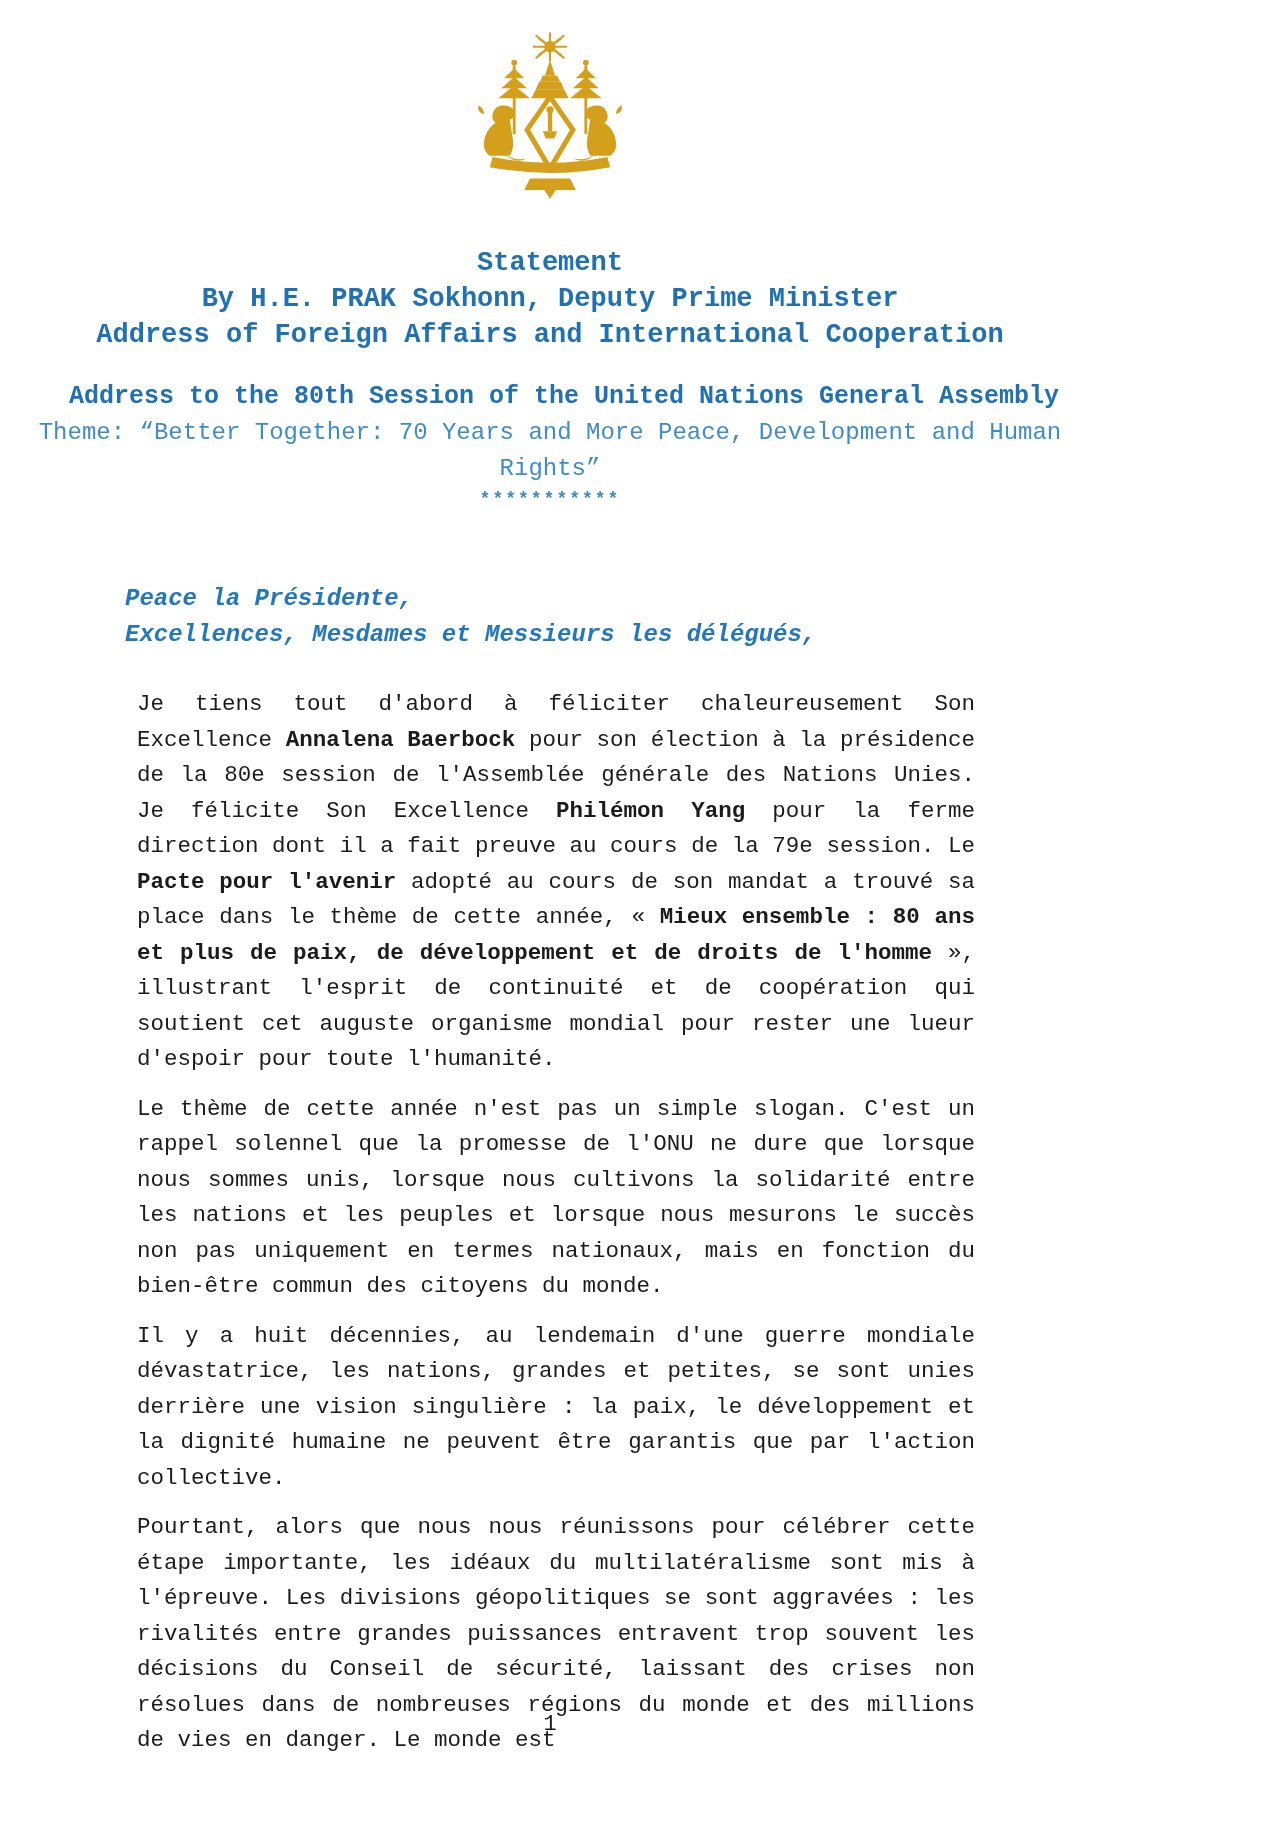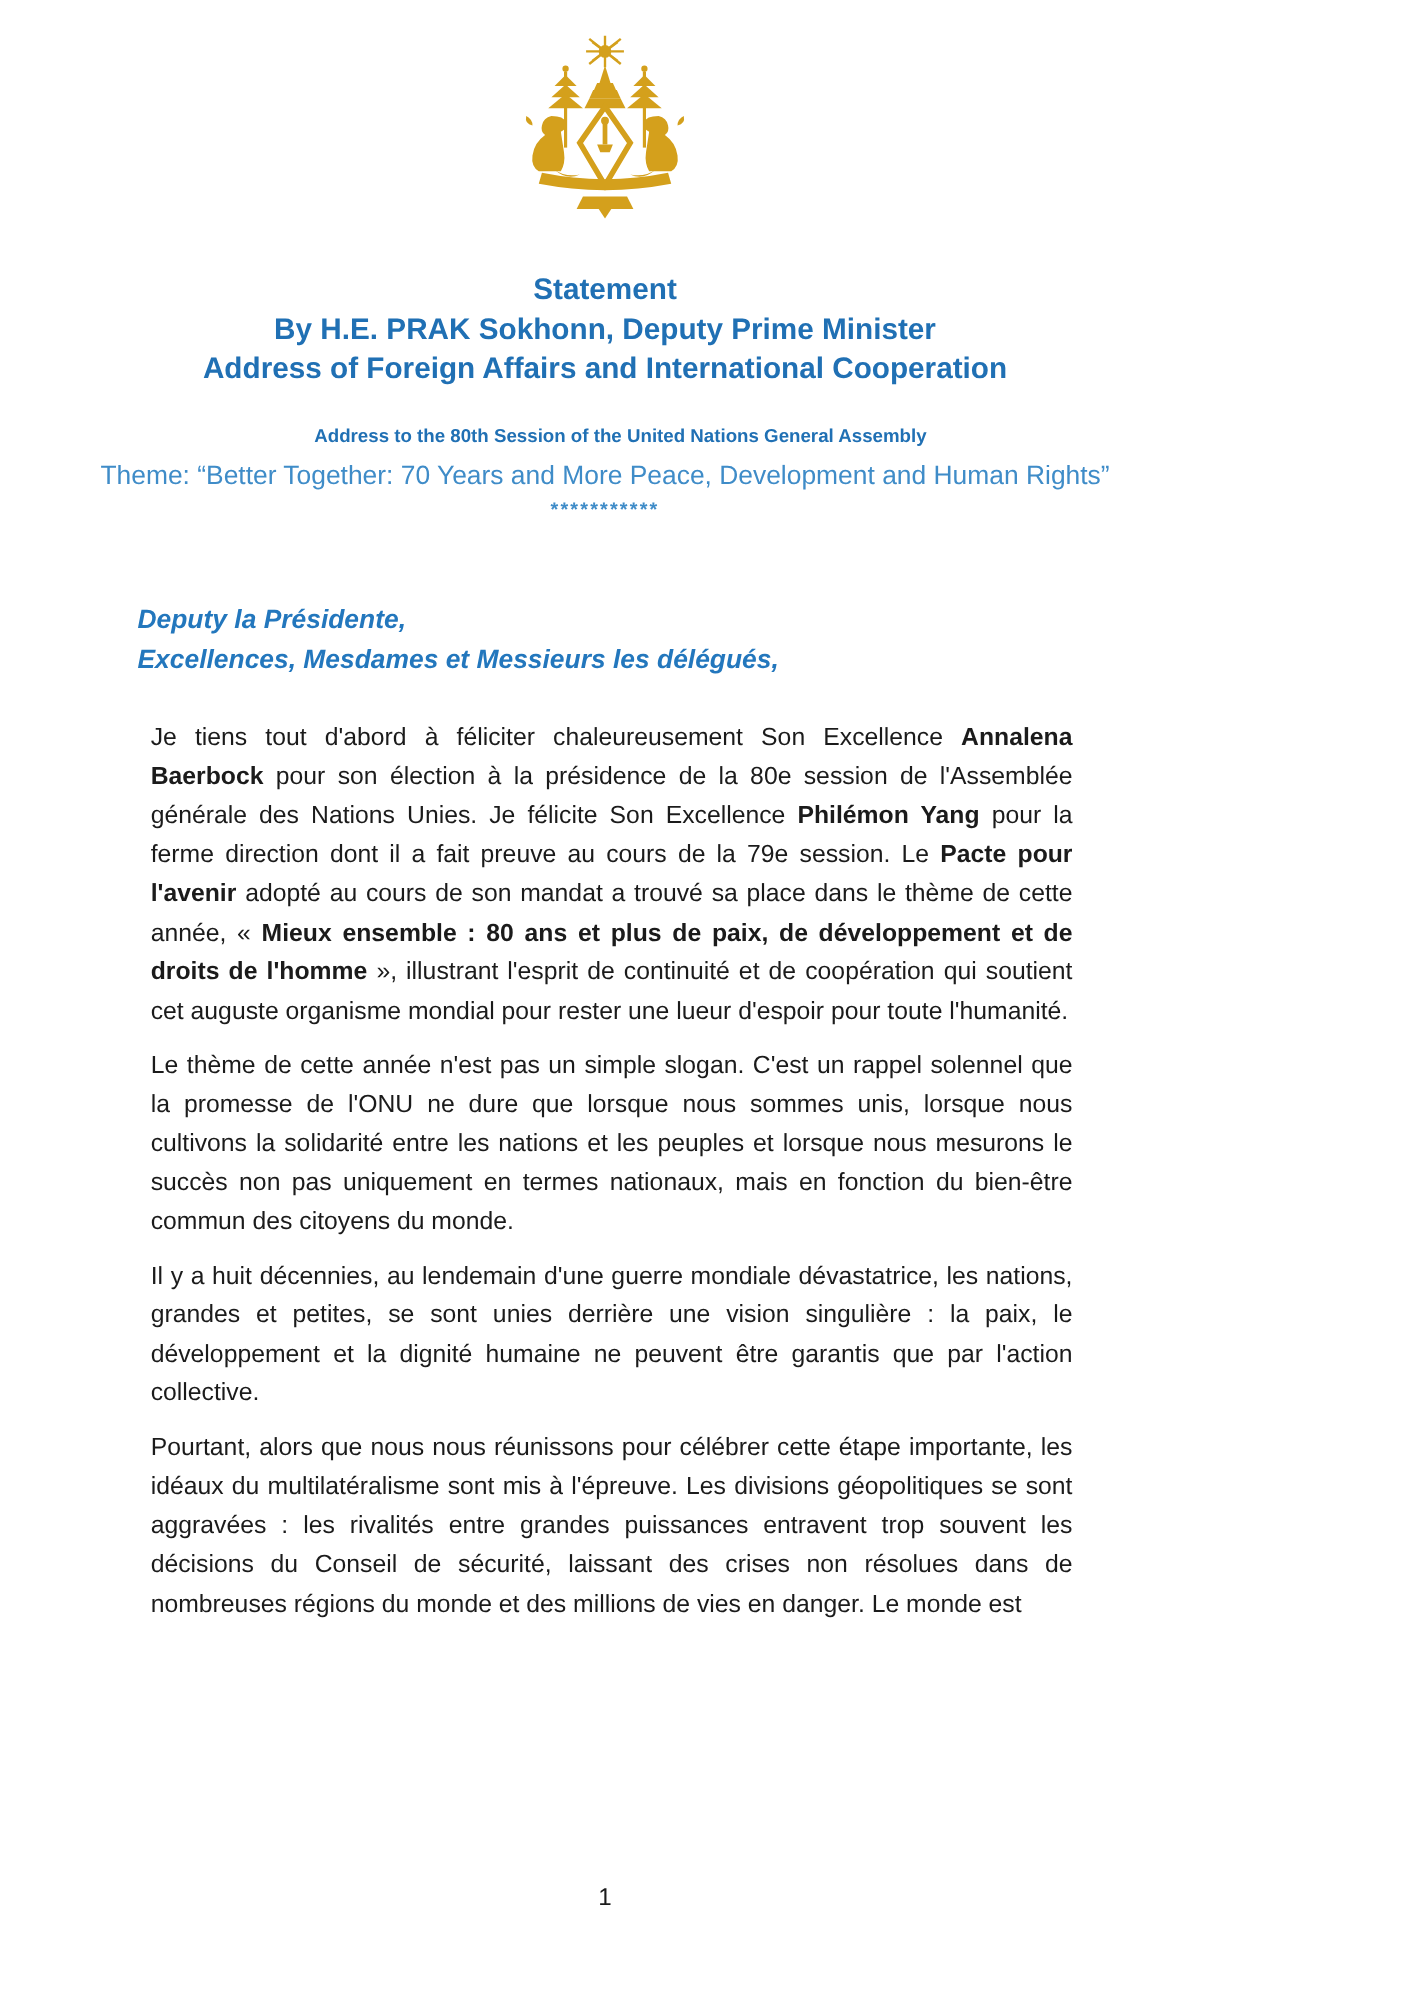--- a/index.html
+++ b/index.html
@@ -1,38 +1,38 @@
 <!DOCTYPE html>
 <html><head>
 <meta charset="utf-8">
 <style>
   html, body { margin: 0; padding: 0; background: #ffffff; }
   .page {
     position: relative;
     width: 1287px;
     height: 1822px;
     background: #ffffff;
-    font-family: Liberation Sans, sans-serif;
+    font-family: Liberation Mono, monospace;
     overflow: hidden;
   }
   .content { position: relative; width: 1100px; }
 
   .emblem-wrap { padding-top: 28px; text-align: center; }
   .emblem-wrap svg { display: inline-block; }
 
   .title-block { margin-top: 24px; text-align: center; color: #2070b4; }
   .doc-title {
     margin: 0; font-size: 27px; font-weight: bold; line-height: 36px;
   }
   .doc-sub {
     margin: 0; font-size: 27px; font-weight: bold; line-height: 36px;
   }
   .address-block { margin-top: 26px; text-align: center; }
   .address-line {
-    margin: 0; font-size: 17px; font-weight: bold; line-height: 36px; color: #2070b4; padding-left: 28px;
+    margin: 0; font-size: 25px; font-weight: bold; line-height: 36px; color: #2070b4; padding-left: 28px;
   }
   .theme-line {
     margin: 0; font-size: 24px; font-weight: normal; line-height: 36px; color: #3f8cc8;
   }
   .stars {
     margin: 2px 0 0 0; font-size: 18px; letter-spacing: 2px; color: #3f8cc8; font-weight: bold;
   }
 
   .salutation {
     margin: 72px 125px 0 125px;
@@ -120,21 +120,21 @@
       <p class="doc-sub">Address of Foreign Affairs and International Cooperation</p>
     </div>
 
     <div class="address-block">
       <p class="address-line">Address to the 80th Session of the United Nations General Assembly</p>
       <p class="theme-line">Theme: “Better Together: 70 Years and More Peace, Development and Human Rights”</p>
       <p class="stars">***********</p>
     </div>
 
     <div class="salutation">
-      <div>Deputy la Présidente,</div>
+      <div>Peace la Présidente,</div>
       <div>Excellences, Mesdames et Messieurs les délégués,</div>
     </div>
 
     <div class="body-text">
       <p><span>Je tiens tout d'abord à féliciter chaleureusement Son Excellence </span><b>Annalena Baerbock</b><span> pour son élection à la présidence de la 80e session de l'Assemblée générale des Nations Unies. Je félicite Son Excellence </span><b>Philémon Yang</b><span> pour la ferme direction dont il a fait preuve au cours de la 79e session. Le </span><b>Pacte pour l'avenir</b><span> adopté au cours de son mandat a trouvé sa place dans le thème de cette année, «&nbsp;</span><b>Mieux ensemble : 80 ans et plus de paix, de développement et de droits de l'homme</b><span>&nbsp;», illustrant l'esprit de continuité et de coopération qui soutient cet auguste organisme mondial pour rester une lueur d'espoir pour toute l'humanité.</span></p>
       <p><span>Le thème de cette année n'est pas un simple slogan. C'est un rappel solennel que la promesse de l'ONU ne dure que lorsque nous sommes unis, lorsque nous cultivons la solidarité entre les nations et les peuples et lorsque nous mesurons le succès non pas uniquement en termes nationaux, mais en fonction du bien-être commun des citoyens du monde.</span></p>
       <p><span>Il y a huit décennies, au lendemain d'une guerre mondiale dévastatrice, les nations, grandes et petites, se sont unies derrière une vision singulière : la paix, le développement et la dignité humaine ne peuvent être garantis que par l'action collective.</span></p>
       <p><span>Pourtant, alors que nous nous réunissons pour célébrer cette étape importante, les idéaux du multilatéralisme sont mis à l'épreuve. Les divisions géopolitiques se sont aggravées : les rivalités entre grandes puissances entravent trop souvent les décisions du Conseil de sécurité, laissant des crises non résolues dans de nombreuses régions du monde et des millions de vies en danger. Le monde est</span></p>
     </div>
 

